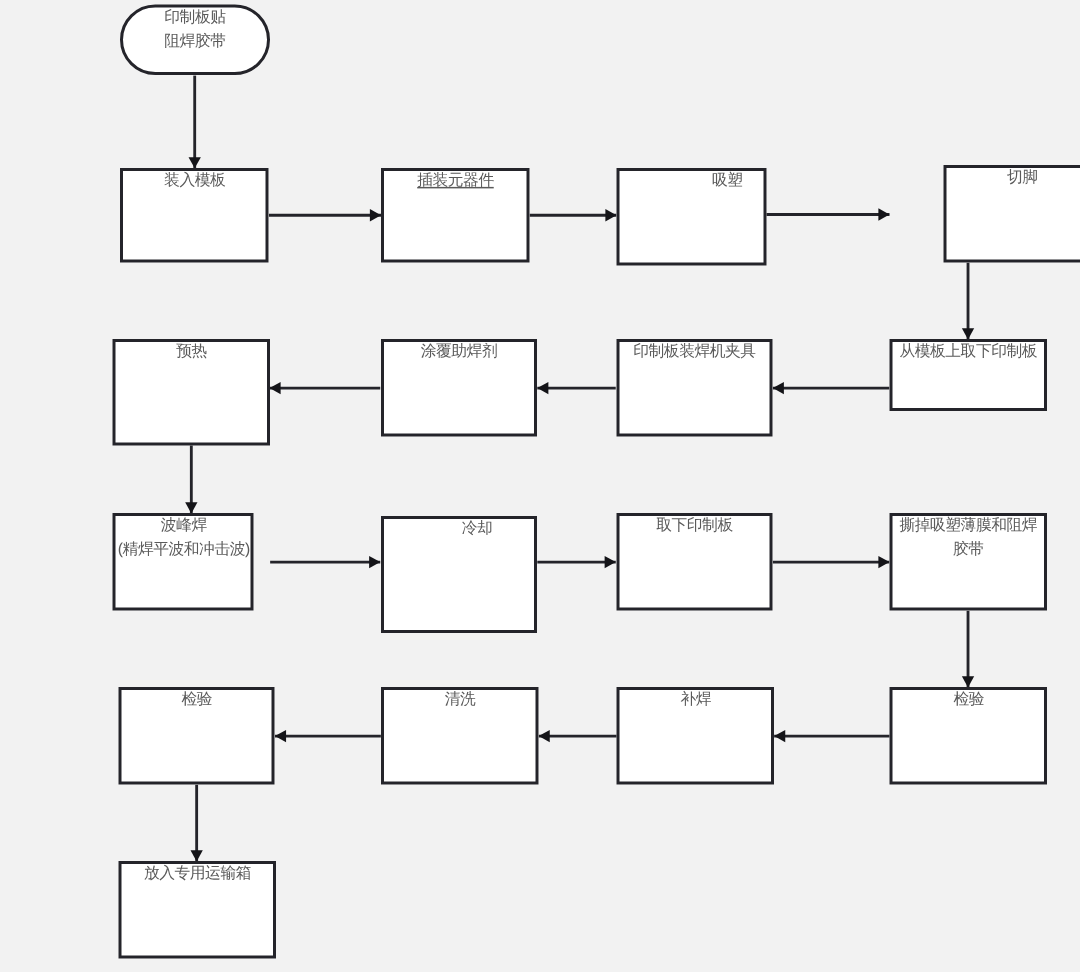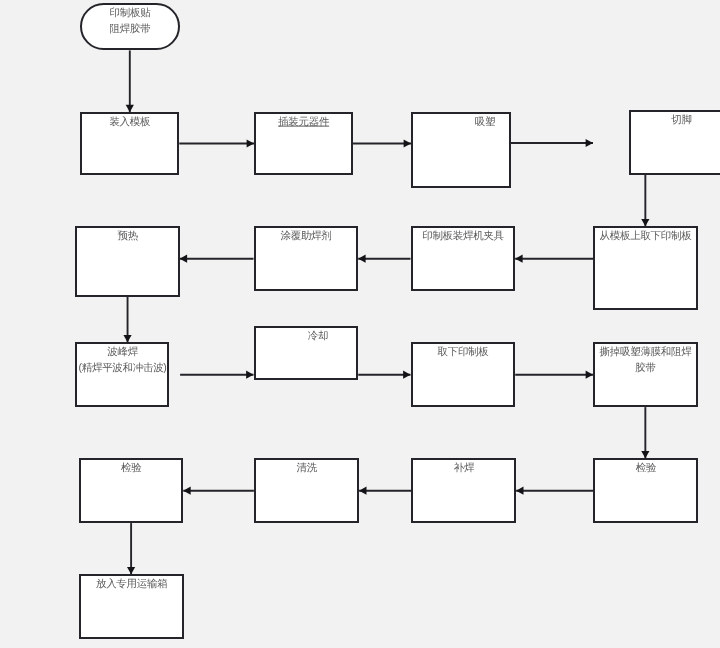--- a/index.html
+++ b/index.html
@@ -139,31 +139,31 @@
   <div class="node" style="left:80.0px;top:112.2px;width:99.3px;height:62.6px;">
     <span class="label">
       <span class="line">装入模板</span>
     </span>
   </div>
   <div class="node" style="left:254.0px;top:112.2px;width:99.0px;height:62.6px;text-decoration:underline;">
     <span class="label">
       <span class="line">插装元器件</span>
     </span>
   </div>
-  <div class="node" style="left:411.0px;top:111.5px;width:99.5px;height:76px;padding-left:48px;">
+  <div class="node" style="left:411.0px;top:111.5px;width:99.5px;height:65px;padding-left:48px;">
     <span class="label">
       <span class="line">吸塑</span>
     </span>
   </div>
   <div class="node" style="left:593.0px;top:110.2px;width:104.7px;height:64.8px;margin-left:36px;">
     <span class="label">
       <span class="line">切脚</span>
     </span>
   </div>
-  <div class="node" style="left:593.0px;top:226.3px;width:104.7px;height:84px;">
+  <div class="node" style="left:593.0px;top:226.3px;width:104.7px;height:48px;">
     <span class="label">
       <span class="line">从模板上取下印制板</span>
     </span>
   </div>
   <div class="node" style="left:410.5px;top:226.3px;width:104.7px;height:64.8px;">
     <span class="label">
       <span class="line">印制板装焊机夹具</span>
     </span>
   </div>
   <div class="node" style="left:253.5px;top:226.3px;width:104.7px;height:64.8px;">
@@ -175,21 +175,21 @@
     <span class="label">
       <span class="line">预热</span>
     </span>
   </div>
   <div class="node" style="left:75.4px;top:342.3px;width:94px;height:64.8px;">
     <span class="label">
       <span class="line">波峰焊</span>
       <span class="line">(精焊平波和冲击波)</span>
     </span>
   </div>
-  <div class="node" style="left:253.5px;top:326px;width:104.7px;height:54px;padding-left:24px;">
+  <div class="node" style="left:253.5px;top:344px;width:104.7px;height:78px;padding-left:24px;">
     <span class="label">
       <span class="line">冷却</span>
     </span>
   </div>
   <div class="node" style="left:410.5px;top:342.3px;width:104.7px;height:64.8px;">
     <span class="label">
       <span class="line">取下印制板</span>
     </span>
   </div>
   <div class="node" style="left:593.0px;top:342.3px;width:104.7px;height:64.8px;">

